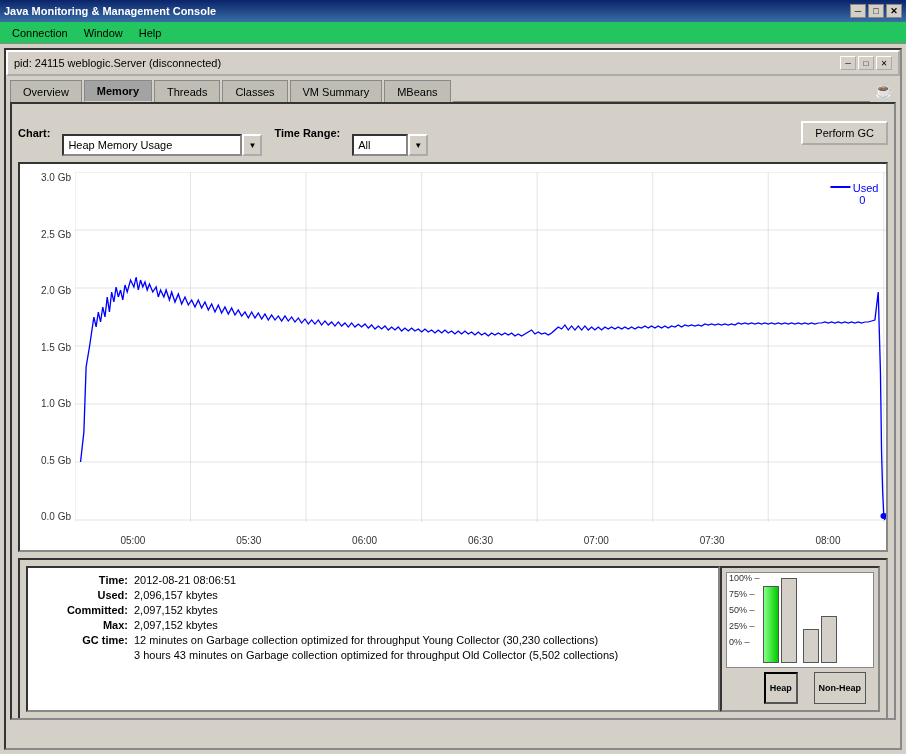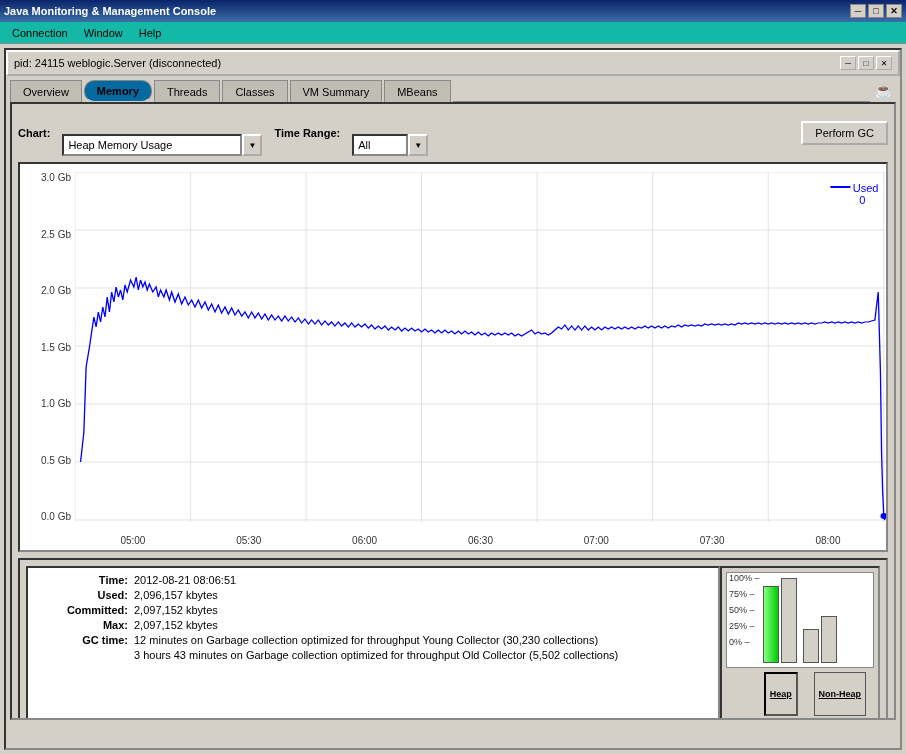--- a/index.html
+++ b/index.html
@@ -38,21 +38,21 @@
       font-size: 9px;
       display: flex;
       align-items: center;
       justify-content: center;
       cursor: pointer;
       color: black;
     }
 
     
     .menu-bar {
-      background: #14b8a6;
+      background: #22c55e;
       height: 22px;
       display: flex;
       align-items: center;
       padding: 0 4px;
       border-bottom: 1px solid #888;
       font-size: 11px;
     }
     .menu-item {
       padding: 2px 8px;
       cursor: pointer;
@@ -104,26 +104,25 @@
       border: 1px solid #888;
       background: #c0bdb5;
       border-bottom: none;
       cursor: pointer;
       font-size: 11px;
       height: 22px;
       display: flex;
       align-items: center;
     }
     .tab.active {
-      background: #0369a1;
+      background: #a3a3a3;
       border-bottom: 1px solid #d4d0c8;
       position: relative;
       z-index: 2;
       font-weight: bold;
-      border-radius: 10px;
     }
 
     
     .content-area {
       background: #d4d0c8;
       border: 2px inset #888;
       margin: 0 4px 4px 4px;
       padding: 6px;
       height: calc(100% - 80px);
       overflow: hidden;
@@ -310,25 +309,24 @@
     }
     .heap-bar-labels {
       display: flex;
       margin-left: 30px;
       justify-content: space-around;
       padding: 2px 0;
     }
     .heap-bar-label {
       font-size: 9px;
       border: 1px solid #555;
-      padding: 15px 4px;
+      padding: 9px 4px;
       background: #d4d0c8;
       cursor: pointer;
       font-weight: bold;
-      text-decoration: underline;
     }
     .heap-bar-label.selected {
       border: 2px inset #555;
     }
 
     
     .coffee-icon {
       width: 24px;
       height: 24px;
       display: flex;

